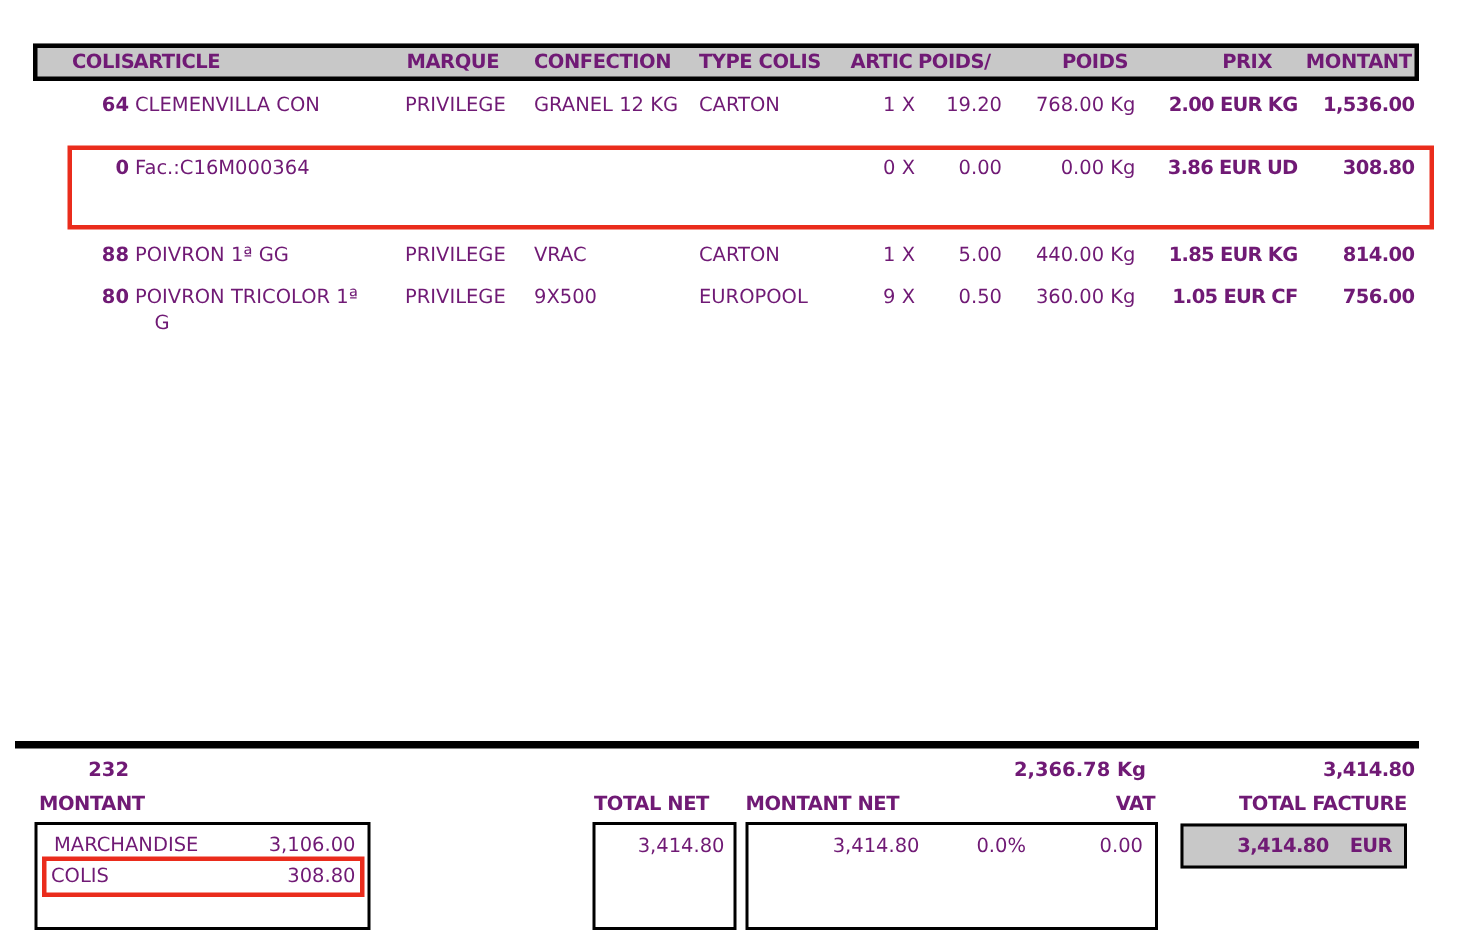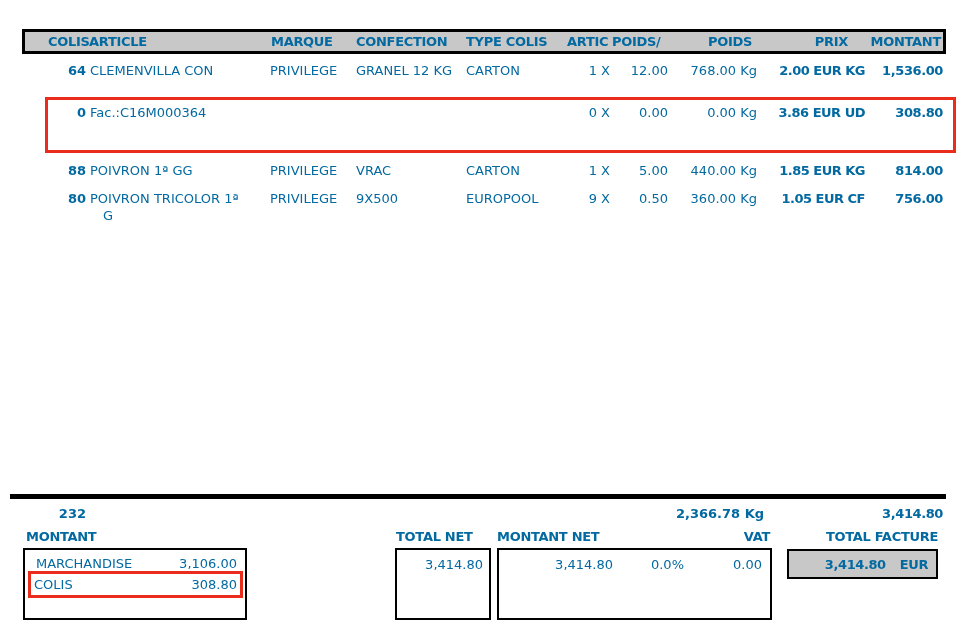--- a/index.html
+++ b/index.html
@@ -1,19 +1,19 @@
 <!DOCTYPE html>
 <html><head>
 <meta charset="utf-8">
 <style>
   html,body{margin:0;padding:0;background:#fff;}
   #page{
     position:relative;width:979px;height:628px;background:#ffffff;
     font-family:"DejaVu Sans","Liberation Sans",sans-serif;
-    font-size:13px;color:#0369a1;overflow:hidden;
+    font-size:13px;color:#701a75;overflow:hidden;
   }
   .abs{position:absolute;white-space:nowrap;}
   .b{font-weight:bold;}
   
   .hdr-box{
     position:absolute;left:22px;top:29px;width:924px;height:25px;
     background:#c8c8c8;border:3px solid #000;box-sizing:border-box;
   }
   .hdr{position:absolute;top:34px;font-weight:bold;letter-spacing:-0.3px;white-space:nowrap;}
   .h-colis{left:48px;}
@@ -86,21 +86,21 @@
 
   <div class="row" style="top:62px;">
     <div class="cell col-colis">64</div>
     <div class="cell col-article">
       <div class="line">CLEMENVILLA CON</div>
     </div>
     <div class="cell col-marque">PRIVILEGE</div>
     <div class="cell col-conf">GRANEL 12 KG</div>
     <div class="cell col-type">CARTON</div>
     <div class="cell col-artic">1 X</div>
-    <div class="cell col-poidsper">12.00</div>
+    <div class="cell col-poidsper">19.20</div>
     <div class="cell col-poids">768.00 Kg</div>
     <div class="cell col-prix">2.00 EUR KG</div>
     <div class="cell col-montant">1,536.00</div>
   </div>
 
   <div class="row" style="top:104px;">
     <div class="cell col-colis">0</div>
     <div class="cell col-article">
       <div class="line">Fac.:C16M000364</div>
     </div>

